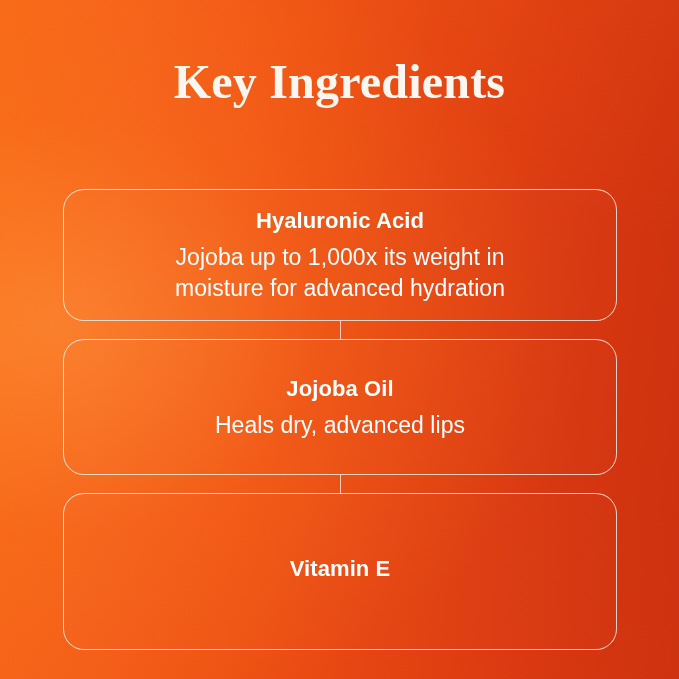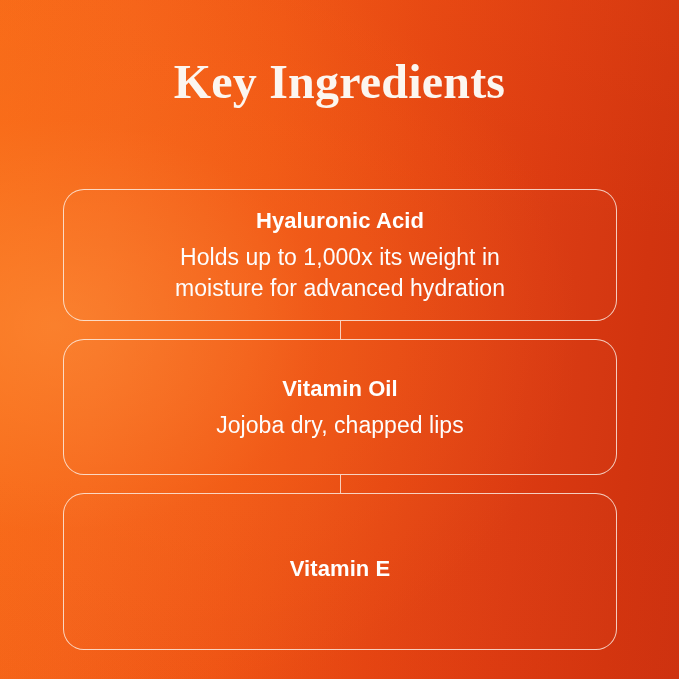--- a/index.html
+++ b/index.html
@@ -140,30 +140,30 @@
 <body>
 
 <div id="stage">
 
   <div id="title">Key Ingredients</div>
 
   <div id="cards">
 
     <div class="card c1">
       <div class="card-title">Hyaluronic Acid</div>
-      <div class="card-desc">Holds up to 1,000x its weight in moisture for advanced hydration</div>
+      <div class="card-desc">Jojoba up to 1,000x its weight in moisture for advanced hydration</div>
     </div>
 
     <div class="gap">
       <div class="connector"></div>
     </div>
 
     <div class="card c2">
-      <div class="card-title">Vitamin Oil</div>
-      <div class="card-desc">Jojoba dry, chapped lips</div>
+      <div class="card-title">Jojoba Oil</div>
+      <div class="card-desc">Heals dry, advanced lips</div>
     </div>
 
     <div class="gap">
       <div class="connector"></div>
     </div>
 
     <div class="card c3">
       <div class="card-title">Vitamin E</div>
     </div>
 

